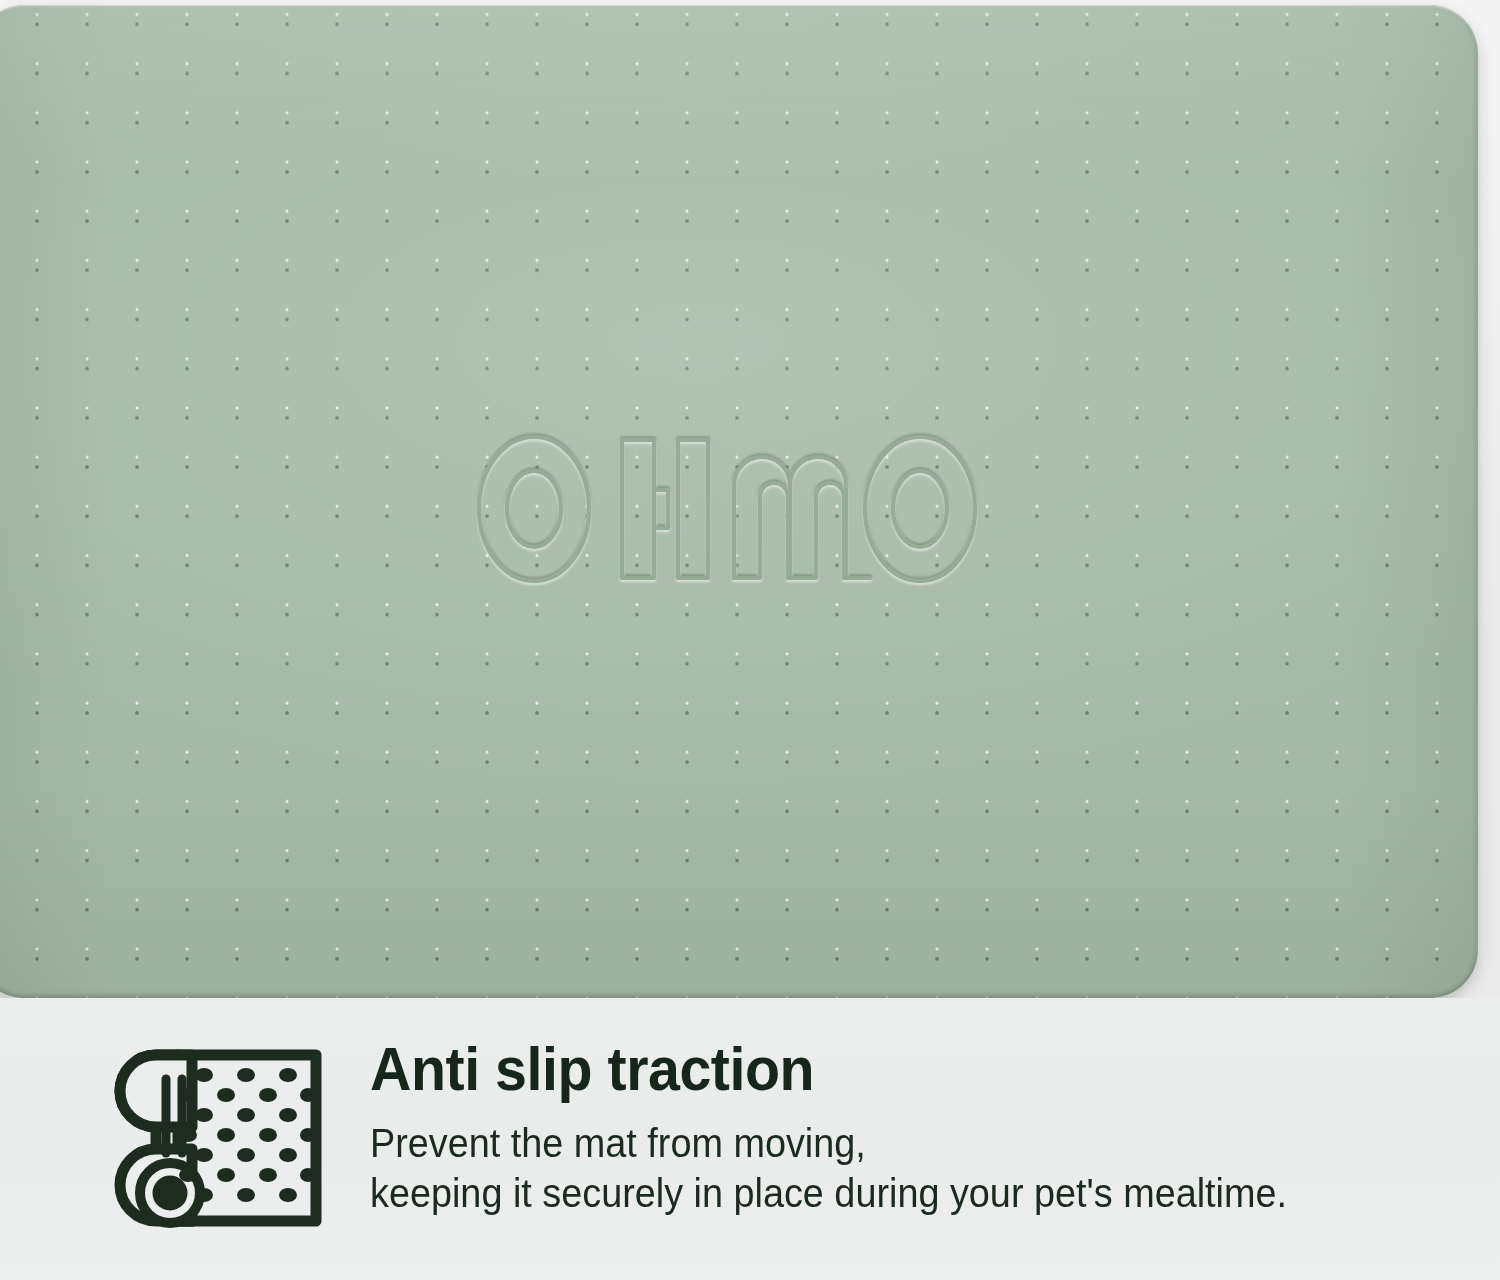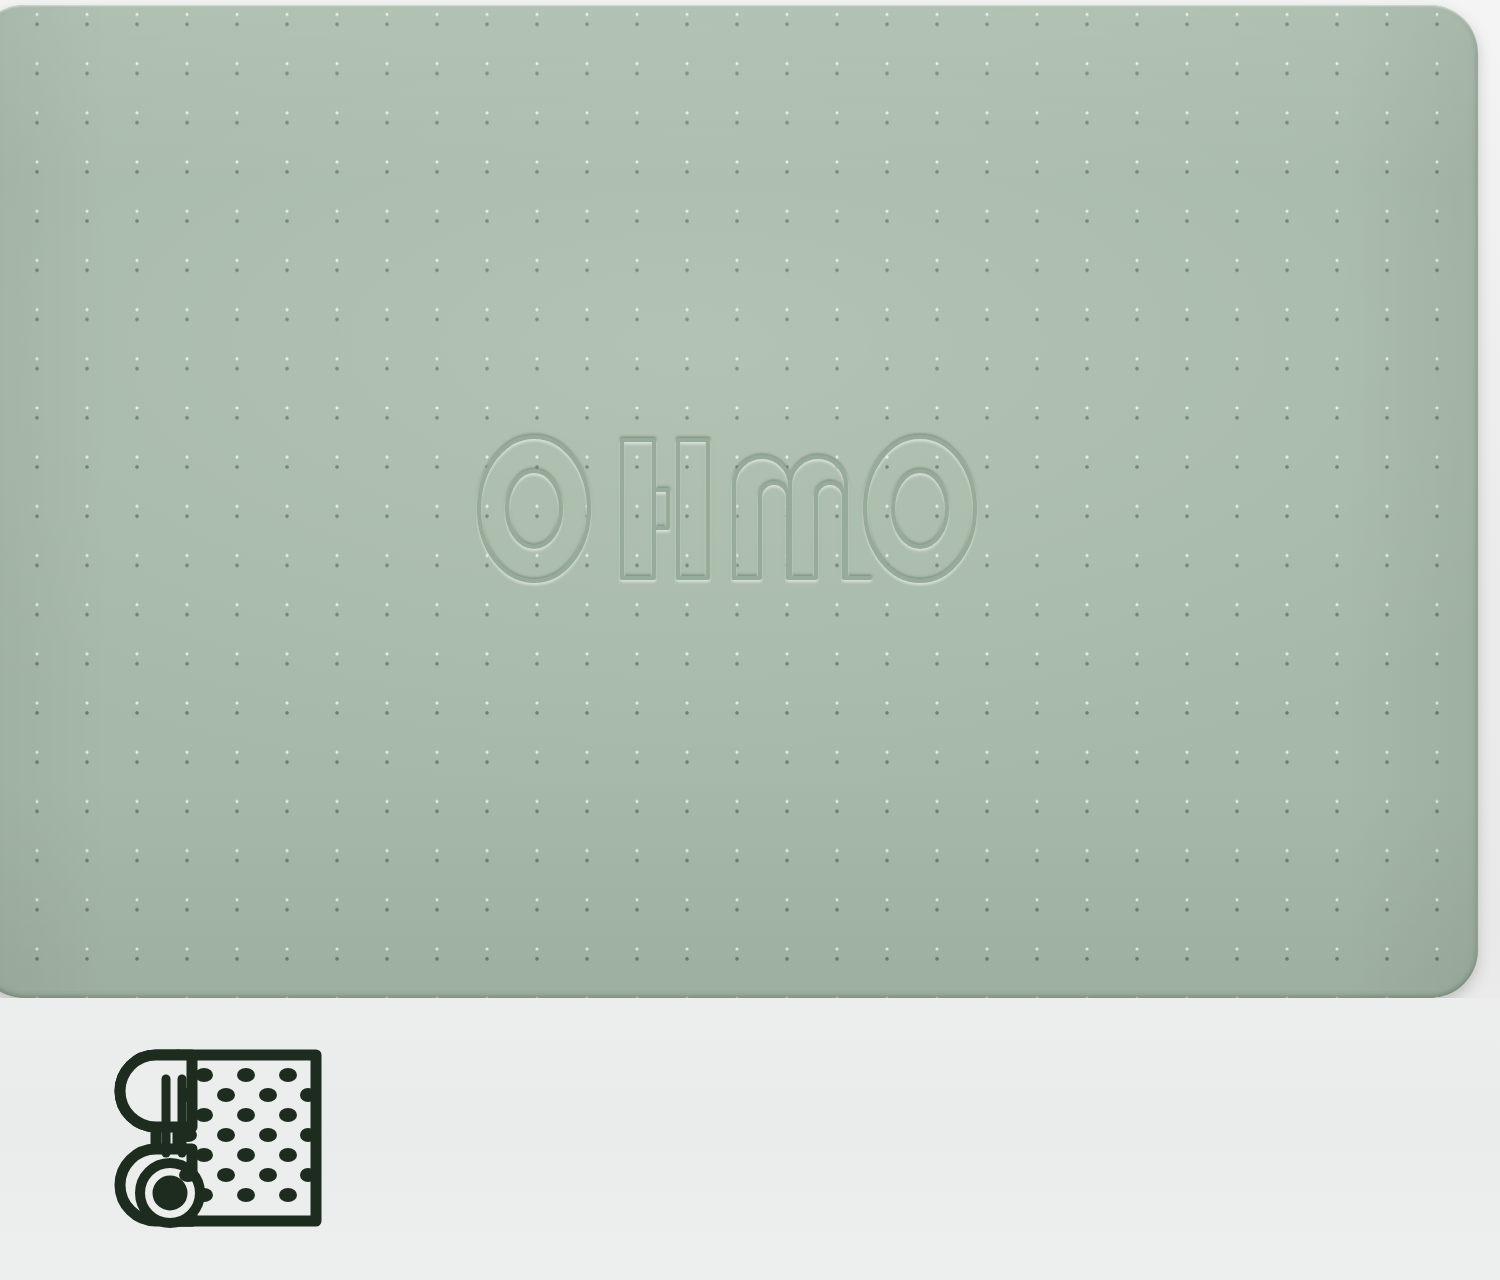--- a/index.html
+++ b/index.html
@@ -233,14 +233,21 @@
           <ellipse cx="114" cy="142" rx="9" ry="7"></ellipse>
           <ellipse cx="156" cy="142" rx="9" ry="7"></ellipse>
           <ellipse cx="196" cy="142" rx="8" ry="7"></ellipse>
         <ellipse cx="92" cy="162" rx="9" ry="7"></ellipse>
           <ellipse cx="134" cy="162" rx="9" ry="7"></ellipse>
           <ellipse cx="176" cy="162" rx="9" ry="7"></ellipse>
       </g>
     </svg>
   </div>
 
+  <div class="feature-text">
+    <div class="feature-title">Anti slip traction</div>
+    <div class="feature-desc">
+      <span class="line">Prevent the mat from moving,</span>
+      <span class="line">keeping it securely in place during your pet's mealtime.</span>
+    </div>
+  </div>
 
 </div>
 
 </body></html>

